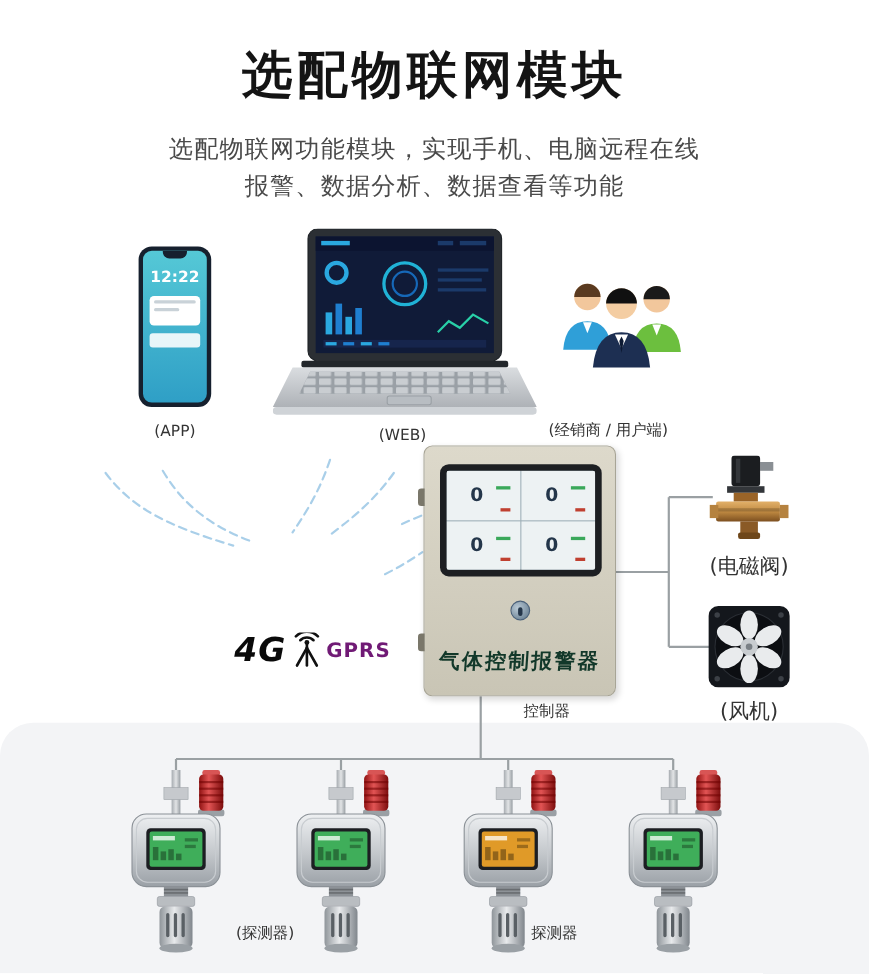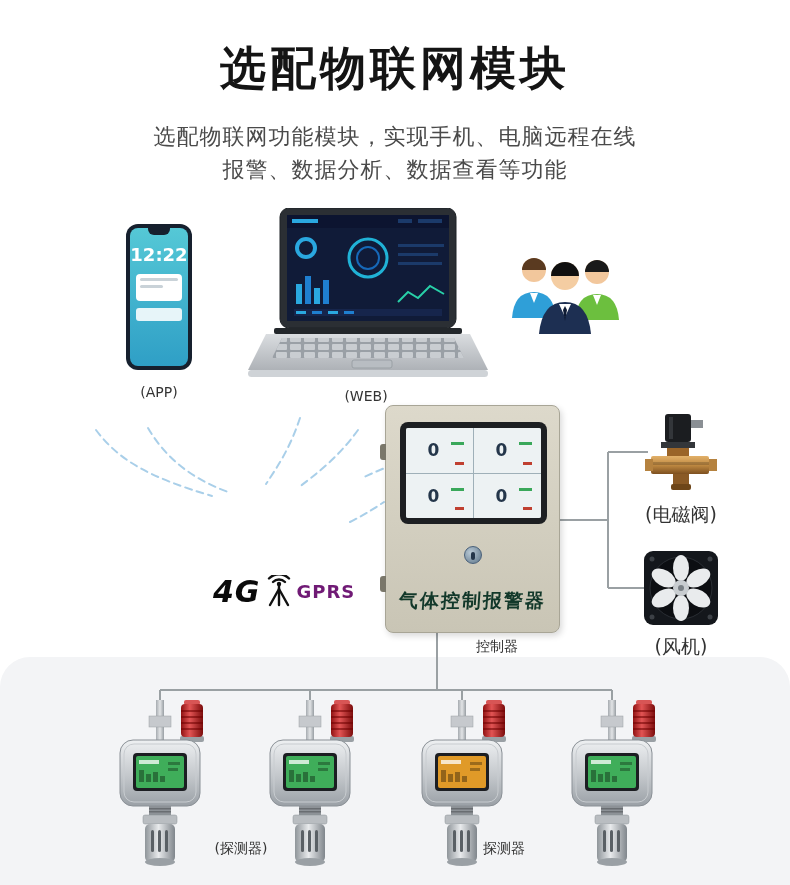--- a/index.html
+++ b/index.html
@@ -13,21 +13,21 @@
 
   .connections { position:absolute; left:0; top:0; z-index:1; pointer-events:none; }
 
   .illus { position:absolute; z-index:2; }
   .cap { position:absolute; z-index:3; font-size:14px; color:#333; text-align:center; }
 
   
   .phone { left:126px; top:224px; width:66px; height:146px; background:#16202e; border-radius:12px; padding:4px; }
   .phone-screen { position:relative; width:100%; height:100%; border-radius:8px; background:linear-gradient(180deg,#55c8d6,#2f9fc6); overflow:hidden; }
   .phone-notch { position:absolute; top:0; left:50%; transform:translateX(-50%); width:22px; height:7px; background:#16202e; border-radius:0 0 6px 6px; }
-  .phone-time { margin-top:16px; text-align:center; color:#fff; font-size:18px; font-weight:bold; }
+  .phone-time { margin-top:16px; text-align:center; color:#fff; font-size:14px; font-weight:bold; }
   .phone-card { margin:9px auto 0; width:46px; height:27px; background:#fff; border-radius:4px; padding:4px; }
   .phone-card .bar { display:block; height:3px; background:#c9d2d8; border-radius:2px; margin-bottom:4px; }
   .phone-card .bar.b2 { width:60%; }
   .phone-card2 { margin:7px auto 0; width:46px; height:13px; background:rgba(255,255,255,.88); border-radius:3px; }
 
   
   .controller { left:385px; top:405px; width:175px; height:228px; background:linear-gradient(180deg,#ddd9cb,#c9c5b5); border:1px solid #a8a596; border-radius:8px; box-shadow:2px 3px 6px rgba(0,0,0,.15); }
   .ctrl-screen { position:absolute; left:14px; top:16px; width:147px; height:102px; background:#1d1f22; border-radius:8px; padding:6px; }
   .screen-grid { display:grid; width:100%; height:100%; grid-template-columns:1fr 1fr; grid-template-rows:1fr 1fr; gap:1px; background:#9fb0b8; border-radius:2px; overflow:hidden; }
   .cell { position:relative; background:#edf2f3; display:flex; align-items:center; justify-content:center; }
@@ -205,20 +205,21 @@
       </g>
       <g>
         <circle cx="67" cy="36" r="14" fill="#f4cda2"></circle>
         <path d="M53,36 a14,14 0 0 1 28,0 z" fill="#101010"></path>
         <path d="M41,94 q3,-32 26,-32 q23,0 26,32 z" fill="#1d2f52"></path>
         <path d="M61,64 l6,13 l6,-13 z" fill="#fff"></path>
         <path d="M67,66 l2,4 l-2,11 l-2,-11 z" fill="#0d1a33"></path>
       </g>
     </svg>
   </div>
+  <div class="cap users-label">(经销商 / 用户端)</div>
 
 
   <div class="gprs-row">
     <span class="fourg">4G</span>
     <svg width="28" height="34" viewBox="0 0 28 34">
       <g stroke="#111" stroke-width="2.4" fill="none" stroke-linecap="round">
         <path d="M14,10 L14,30"></path>
         <path d="M5,30 L14,14"></path>
         <path d="M23,30 L14,14"></path>
         <path d="M8,7 a8.5,8.5 0 0 1 12,0"></path>

